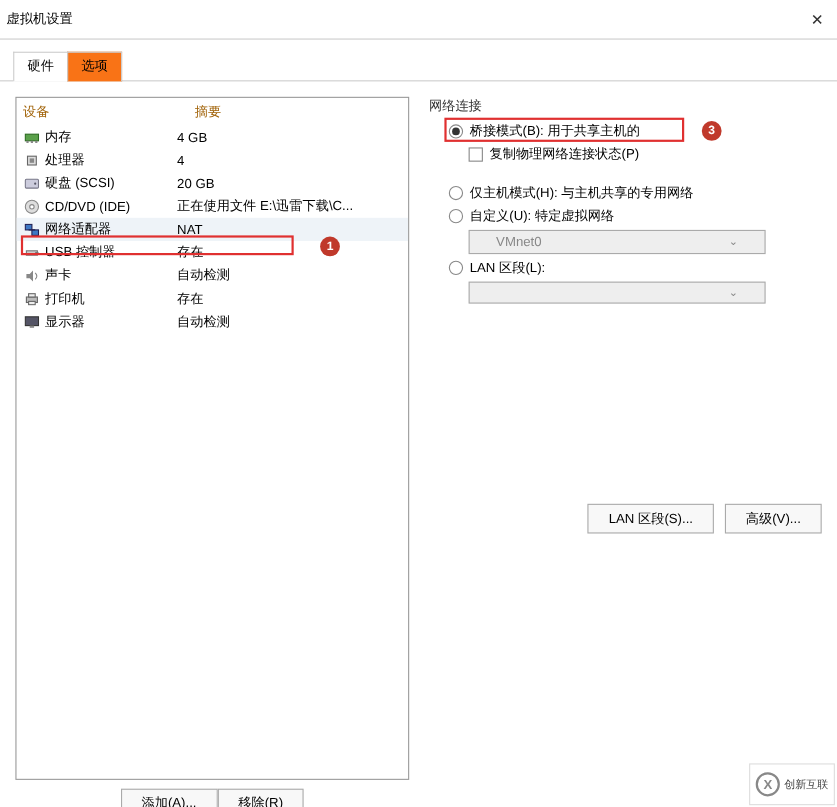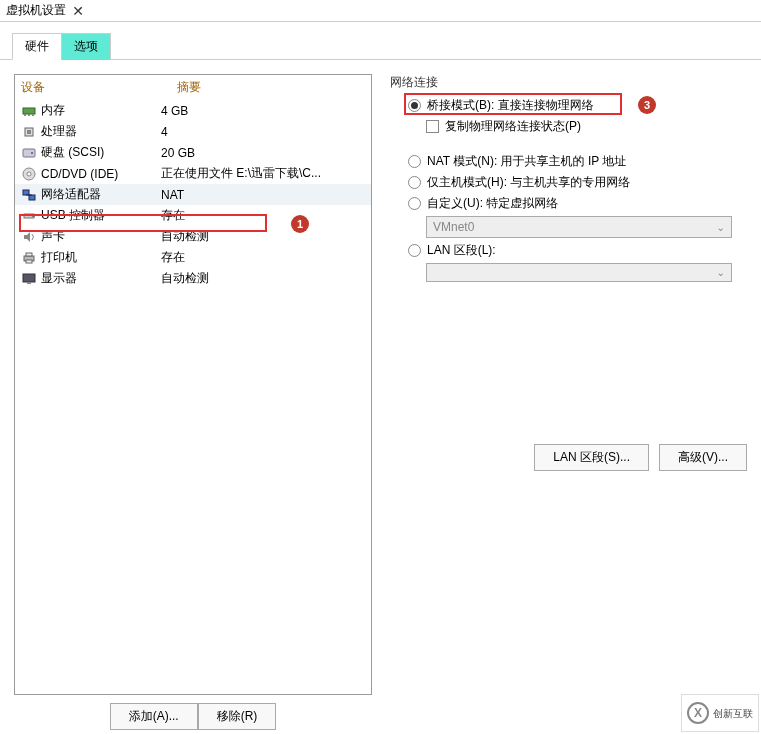--- a/index.html
+++ b/index.html
@@ -1,20 +1,20 @@
 <!DOCTYPE html>
 <html><head>
   <meta charset="utf-8">
   <style>
     * { box-sizing: border-box; margin: 0; padding: 0; font-family: "Microsoft YaHei", "Segoe UI", sans-serif; font-size: 12px; }
     body { background: #fff; width: 761px; height: 734px; position: relative; }
-    .titlebar { display: flex; align-items: center; padding: 2px 6px; border-bottom: 1px solid #ccc; height: 22px; }
+    .titlebar { display: flex; justify-content: space-between; align-items: center; padding: 2px 6px; border-bottom: 1px solid #ccc; height: 36px; }
     .close-btn { width: 24px; height: 16px; display: flex; align-items: center; justify-content: center; font-size: 14px; color: #333; cursor: pointer; }
     .tabs { display: flex; padding-left: 12px; margin-top: 10px; border-bottom: 1px solid #ccc; }
-    .tab { padding: 4px 12px; border: 1px solid #ccc; border-bottom: none; background: #5eead4; cursor: pointer; margin-right: -1px; position: relative; top: 1px; }
+    .tab { padding: 4px 12px; border: 1px solid #ccc; border-bottom: none; background: #f97316; cursor: pointer; margin-right: -1px; position: relative; top: 1px; }
     .tab.active { background: #fff; border-bottom: 1px solid #fff; }
     .content { display: flex; padding: 14px; gap: 18px; height: 684px; }
     .left-panel { flex: 0 0 358px; display: flex; flex-direction: column; }
     .hw-list { border: 1px solid #999; flex: 1; overflow: hidden; background: #fff; }
     .hw-header { display: flex; padding: 4px 6px; color: #a16207; font-weight: normal; }
     .hw-col-device { flex: 0 0 156px; }
     .hw-col-summary { flex: 1; }
     .hw-row { display: flex; padding: 2px 6px; align-items: center; position: relative; }
     .hw-row.selected { background: #eef3f8; }
     .hw-icon { width: 16px; height: 14px; margin-right: 4px; display: inline-flex; align-items: center; justify-content: center; }
@@ -29,21 +29,21 @@
     .group-label { color: #333; margin-bottom: 6px; }
     .group { margin-bottom: 18px; }
     .checkbox-row, .radio-row { display: flex; align-items: center; margin: 4px 0 4px 18px; gap: 6px; }
     .checkbox, .radio { width: 13px; height: 13px; border: 1px solid #888; display: inline-flex; align-items: center; justify-content: center; }
     .checkbox.disabled { border-color: #ccc; }
     .checkbox.checked::after { content: "✓"; font-size: 10px; color: #333; line-height: 1; }
     .radio { border-radius: 50%; }
     .radio.checked::after { content: ""; width: 7px; height: 7px; border-radius: 50%; background: #333; }
     .disabled-text { color: #aaa; }
     .indent { margin-left: 36px; }
-    .select { border: 1px solid #aaa; background: #eee; padding: 3px 6px; width: 306px; margin: 4px 0 4px 36px; display: flex; justify-content: space-between; align-items: center; color: #888; }
+    .select { border: 1px solid #aaa; background: #eee; padding: 3px 24px; width: 270px; margin: 4px 0 4px 36px; display: flex; justify-content: space-between; align-items: center; color: #888; }
     .chev { font-size: 10px; color: #888; }
     .right-btns { position: absolute; right: 0; top: 370px; display: flex; gap: 10px; }
     .watermark { position: absolute; right: 2px; bottom: 2px; width: 78px; height: 38px; background: #fff; border: 1px solid #ddd; display: flex; align-items: center; justify-content: center; gap: 4px; color: #888; font-size: 10px; }
     .watermark-logo { width: 22px; height: 22px; border: 2px solid #888; border-radius: 50%; display: flex; align-items: center; justify-content: center; font-weight: bold; color: #888; font-size: 12px; }
     svg { display: block; }
   </style>
 </head>
 <body>
 
 <div class="titlebar">
@@ -192,32 +192,28 @@
     </div>
   </div>
 
   <div class="right-panel">
 
     <div class="group">
       <div class="group-label">网络连接</div>
       <div class="radio-row" style="position:relative;">
         <div class="red-box" style="left:-4px; top:-4px; width:218px; height:22px;"></div>
         <span class="radio checked"></span>
-        <span>桥接模式(B): 直接连接物理网络</span>
+        <span>桥接模式(B): 用于共享主机的</span>
         <span class="badge" style="left:230px; top:-1px;">3</span>
       </div>
       <div class="checkbox-row indent">
         <span class="checkbox"></span>
         <span>复制物理网络连接状态(P)</span>
       </div>
       <div style="height:10px;"></div>
-      <div class="radio-row">
-        <span class="radio"></span>
-        <span>NAT 模式(N): 用于共享主机的 IP 地址</span>
-      </div>
       <div class="radio-row">
         <span class="radio"></span>
         <span>仅主机模式(H): 与主机共享的专用网络</span>
       </div>
       <div class="radio-row">
         <span class="radio"></span>
         <span>自定义(U): 特定虚拟网络</span>
       </div>
       <div class="select">
         <span>VMnet0</span>

